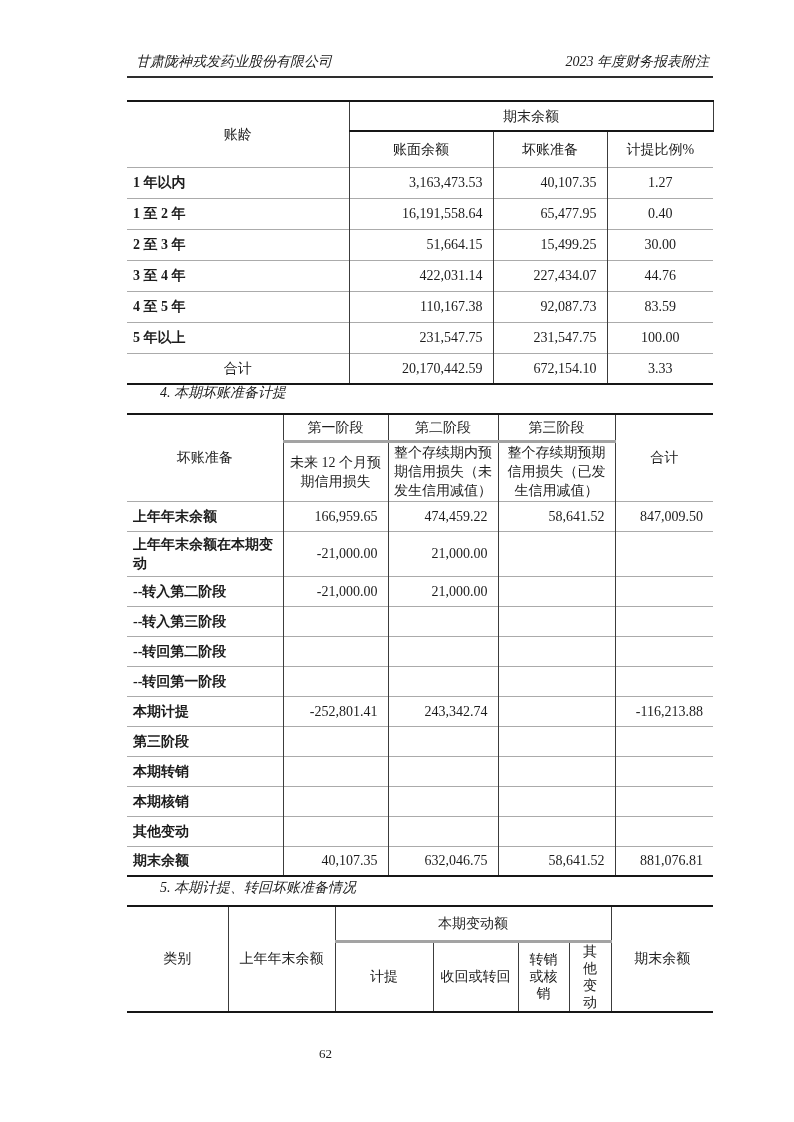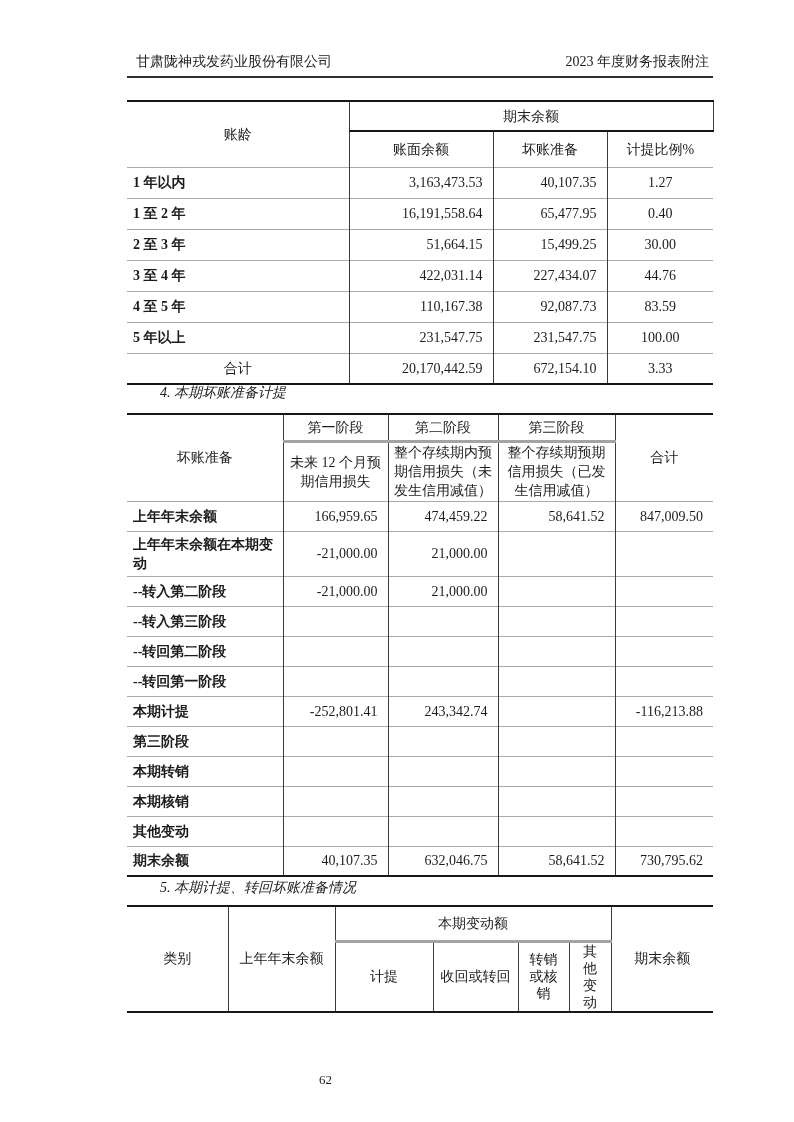--- a/index.html
+++ b/index.html
@@ -1,19 +1,19 @@
 <!DOCTYPE html>
 <html><head>
 <meta charset="utf-8">
 <style>
   html,body{margin:0;padding:0;background:#ffffff;}
   .page{position:relative;width:794px;height:1122px;background:#fff;
         font-family:"Liberation Serif","DejaVu Serif",serif;color:#1c1c1c;overflow:hidden;}
   .hdr{position:absolute;top:53px;left:127px;width:586px;display:flex;
-       justify-content:space-between;font-size:14px;line-height:18px;}
+       justify-content:space-between;font-size:14px;line-height:18px;font-style:italic;}
   .hdr-left{padding-left:9px;}
   .hdr-right{padding-right:4px;}
   .hdr-rule{position:absolute;top:76px;left:127px;width:586px;border-top:2px solid #2e2e2e;height:0;}
   .section-heading{position:absolute;left:160px;font-size:14px;font-style:italic;}
   table{border-collapse:collapse;table-layout:fixed;position:absolute;left:127px;width:586px;
         font-size:14px;border-top:2px solid #161616;border-bottom:2px solid #161616;}
   td{padding:0 4px;vertical-align:middle;overflow:hidden;line-height:19px;}
   .vl{border-left:1px solid #3c3c3c;}
   .rb{border-right:1px solid #3c3c3c;}
   .bb-thick{border-bottom:2px solid #161616;}
@@ -21,21 +21,21 @@
   tr.r td{border-top:1px solid #ababab;}
   .num{text-align:right;padding-right:10px;}
   .ctr{text-align:center;}
   .lbl{text-align:left;padding-left:6px;font-weight:bold;}
   tr.t1h1{height:30px;} tr.t1h2{height:36px;} tr.t1r{height:31px;}
   tr.t2h1{height:27px;} tr.t2h2{height:60px;} tr.t2r{height:30px;} tr.t2tall{height:45px;}
   tr.t3h1{height:35px;} tr.t3h2{height:70px;}
   #t1{top:100px;} #t2{top:413px;} #t3{top:905px;}
   .wrapnarrow{width:34px;margin:0 auto;word-break:break-all;line-height:17px;}
   .vtext{width:16px;margin:0 auto;word-break:break-all;line-height:17px;}
-  .pagenum{position:absolute;top:1046px;left:0;width:651px;text-align:center;font-size:13px;margin-top:26px;}
+  .pagenum{position:absolute;top:1046px;left:0;width:651px;text-align:center;font-size:13px;}
 </style>
 </head>
 <body>
 
 <div class="page">
 
   <div class="hdr">
     <span class="hdr-left">甘肃陇神戎发药业股份有限公司</span>
     <span class="hdr-right">2023 年度财务报表附注</span>
   </div>
@@ -201,21 +201,21 @@
       <td class="vl num"></td>
       <td class="vl num"></td>
       <td class="vl num"></td>
       <td class="vl num"></td>
     </tr>
     <tr class="t2r r">
       <td class="lbl">期末余额</td>
       <td class="vl num">40,107.35</td>
       <td class="vl num">632,046.75</td>
       <td class="vl num">58,641.52</td>
-      <td class="vl num">730,795.62</td>
+      <td class="vl num">881,076.81</td>
     </tr>
   </tbody>
     </table>
 
   <div class="section-heading" style="top:879px;">5. 本期计提、转回坏账准备情况</div>
 
   <table id="t3">
     <colgroup>
         <col style="width:101px">
         <col style="width:107px">

